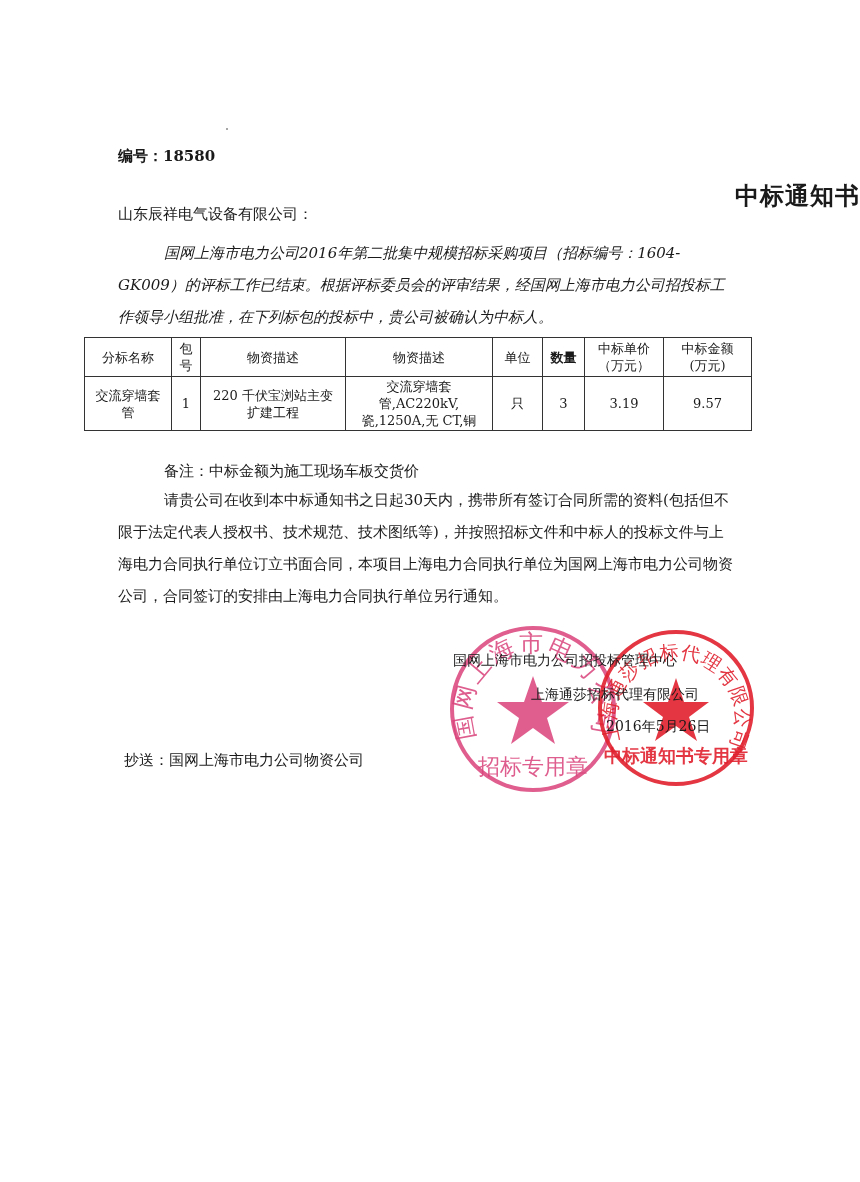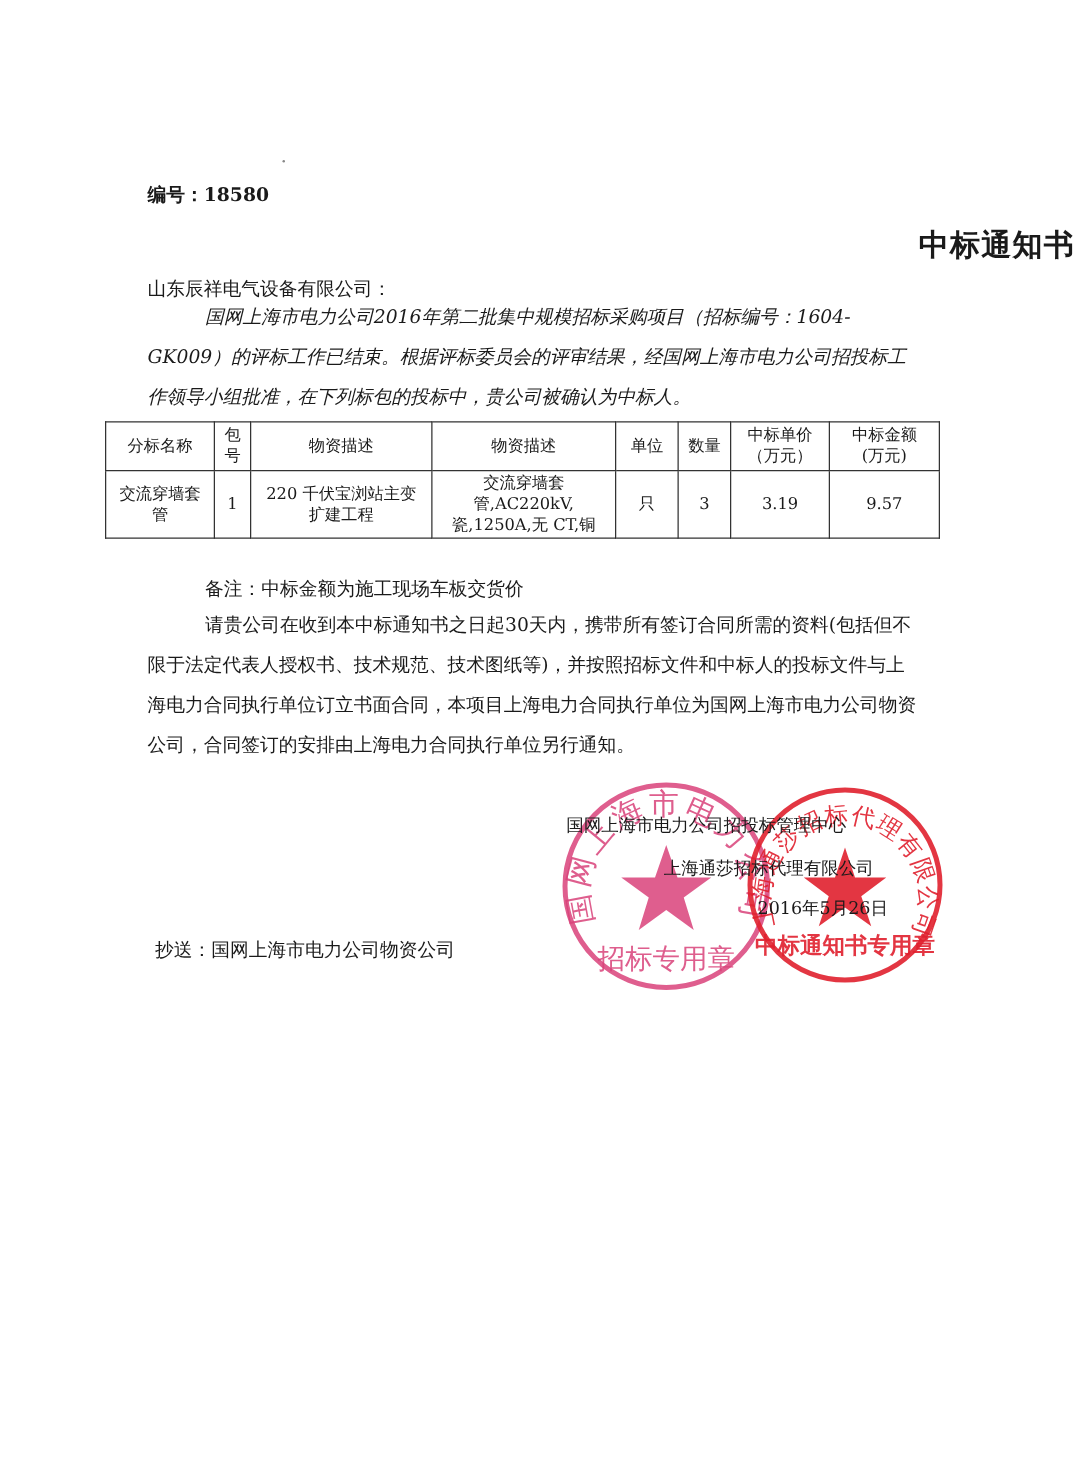--- a/index.html
+++ b/index.html
@@ -2,21 +2,21 @@
 <html><head>
 <meta charset="utf-8">
 <style>
   html, body { margin:0; padding:0; background:#ffffff; }
   body { width:860px; height:1182px; position:relative; overflow:hidden;
          font-family:"DejaVu Serif","Liberation Serif",serif; color:#1a1a1a; }
   .abs { position:absolute; white-space:nowrap; }
   .doc-no { left:118px; top:147px; font-size:15px; font-weight:bold; }
   .title { left:0; width:860px; text-align:right; top:180px; font-size:24px; font-weight:bold; letter-spacing:1px;
            font-family:"DejaVu Sans","Liberation Sans",sans-serif; }
-  .recipient { left:118px; top:222px; font-size:15px; }
+  .recipient { left:118px; top:205px; font-size:15px; }
   .para { position:absolute; left:118px; width:620px; font-size:15px; line-height:32px; white-space:normal; }
   .p1 { top:237px; text-indent:46px;font-style:italic; }
   table.bid { position:absolute; left:84px; top:337px; border-collapse:collapse; font-size:13px; }
   table.bid td { border:1px solid #333; text-align:center; vertical-align:middle; padding:0 3px; line-height:17px; }
   .note { left:164px; top:462px; font-size:15px;text-align:right; }
   .p2 { top:484px; text-indent:46px; }
   .sig1 { left:453px; top:652px; font-size:14px; }
   .sig2 { left:531px; top:686px; font-size:14px; }
   .sig3 { left:606px; top:718px; font-size:14px; }
   .cc { left:124px; top:751px; font-size:15px; }
@@ -36,21 +36,21 @@
 <div class="para p1">国网上海市电力公司2016年第二批集中规模招标采购项目（招标编号：1604-GK009）的评标工作已结束。根据评标委员会的评审结果，经国网上海市电力公司招投标工作领导小组批准，在下列标包的投标中，贵公司被确认为中标人。</div>
 
 <table class="bid">
   <tbody>
       <tr style="height:39px;">
     <td style="width:80px;">分标名称</td>
     <td style="width:22px;"><span>包</span><br><span>号</span></td>
     <td style="width:138px;">物资描述</td>
     <td style="width:140px;">物资描述</td>
     <td style="width:43px;">单位</td>
-    <td style="width:35px;">数量</td>
+    <td style="width:35px;font-weight:bold;">数量</td>
     <td style="width:72px;"><span>中标单价</span><br><span>（万元）</span></td>
     <td style="width:81px;"><span>中标金额</span><br><span>(万元)</span></td>
   </tr>
   <tr style="height:54px;">
     <td><span>交流穿墙套</span><br><span>管</span></td>
     <td>1</td>
     <td><span>220 千伏宝浏站主变</span><br><span>扩建工程</span></td>
     <td><span>交流穿墙套</span><br><span>管,AC220kV,</span><br><span>瓷,1250A,无 CT,铜</span></td>
     <td>只</td>
     <td>3</td>

